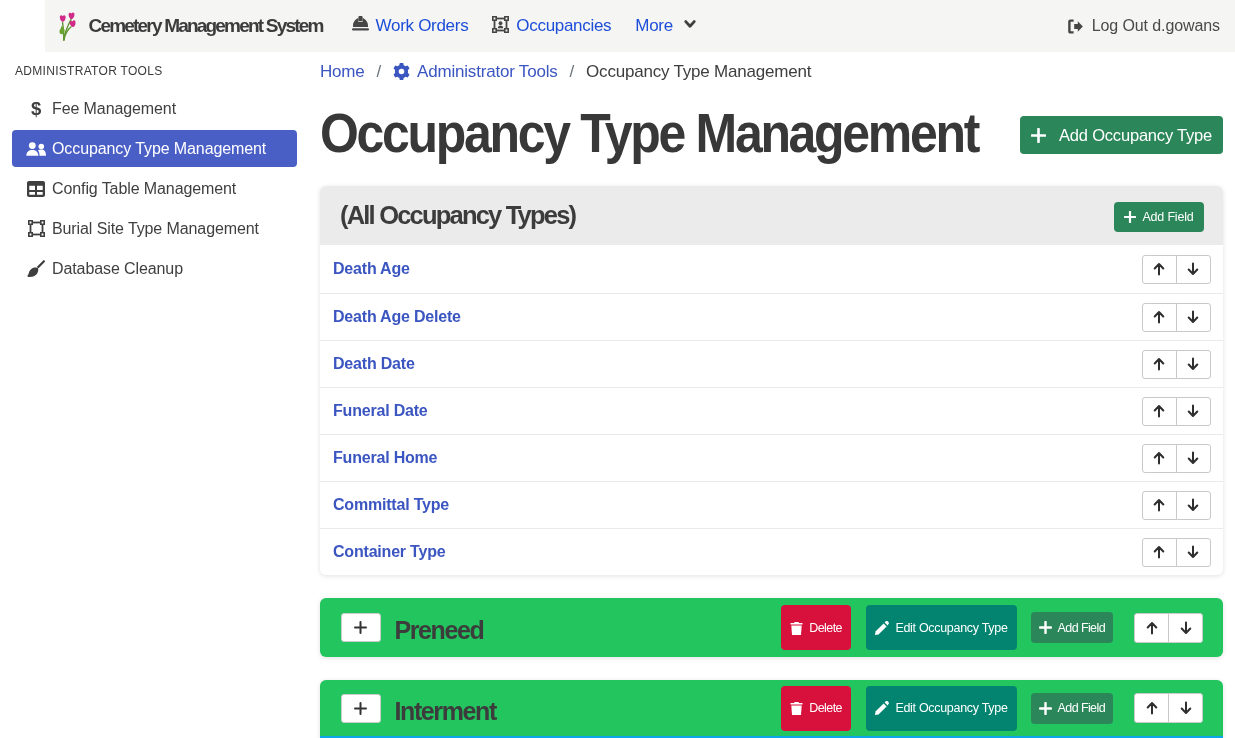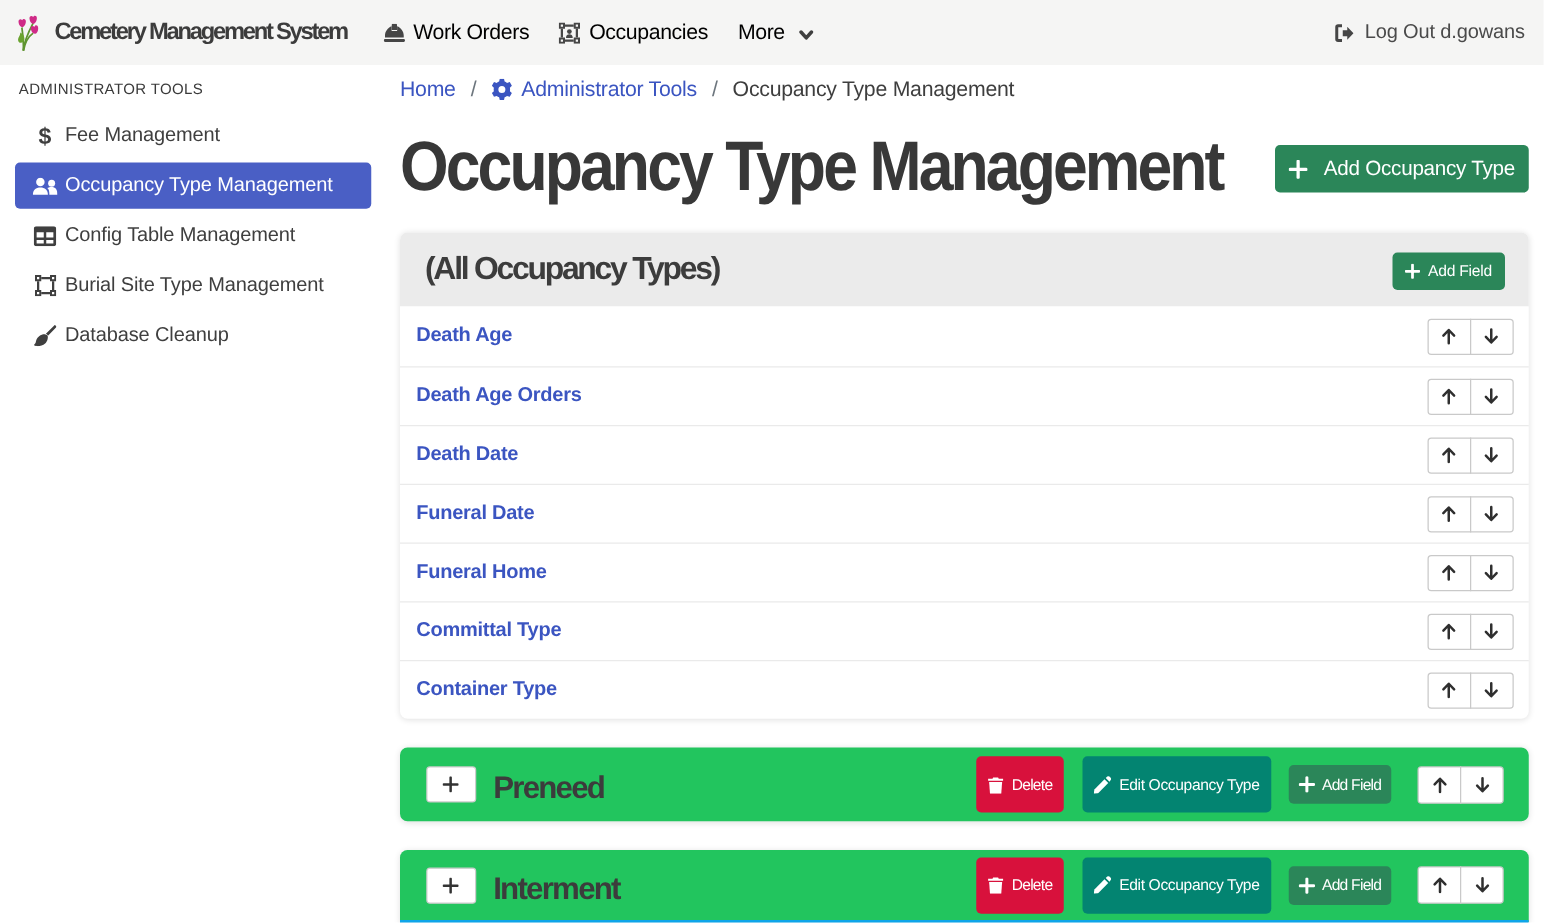--- a/index.html
+++ b/index.html
@@ -1,26 +1,26 @@
 <!DOCTYPE html>
 <html><head>
 <meta charset="utf-8">
 <style>
 * { box-sizing: border-box; margin: 0; padding: 0; }
 html,body { width:1235px; height:738px; overflow:hidden; }
 body { font-family:"Liberation Sans",sans-serif; background:#fff; color:#3d3d3d; }
 a { text-decoration:none; }
 
 
-.navbar { height:52px; background:#f5f5f4; display:flex; align-items:center; padding:0 15px 0 14px; }
+.navbar { height:52px; background:#f5f5f4; display:flex; align-items:center; padding:0 15px 0 14px;margin-left:45px; }
 .brand { display:flex; align-items:center; }
 .brand svg { display:block; }
 .brand-text { font-size:19px; font-weight:bold; color:#3c3c3c; margin-left:11.5px; letter-spacing:-1.8px; }
 .nav-links { display:flex; align-items:center; margin-left:29px; }
-.nav-item { display:flex; align-items:center; color:#000000; font-size:17px; margin-right:24px; letter-spacing:-0.3px; }
+.nav-item { display:flex; align-items:flex-start; color:#1d4ed8; font-size:17px; margin-right:24px; letter-spacing:-0.3px; }
 .nav-item svg { margin-right:7px; }
 .nav-right { margin-left:auto; display:flex; align-items:center; color:#4a4a4a; font-size:16px; letter-spacing:-0.1px; }
 .nav-right svg { margin-right:9px; }
 
 
 .wrap { display:flex; }
 aside { width:308px; flex:0 0 308px; padding-top:12px; }
 .side-title { margin:0 0 12px 15px; font-size:12px; letter-spacing:0.3px; color:#3a3a3a; }
 .side-item { display:flex; align-items:center; height:37px; margin:0 11px 3px 12px; border-radius:4px; color:#3f3f3f; font-size:16px; letter-spacing:-0.1px; }
 .side-item .sicon { width:26px; margin-left:11px; margin-right:3px; display:flex; justify-content:center; }
@@ -228,21 +228,21 @@
               </svg>
             </span>
             <span class="ud down">
               <svg width="14" height="14" viewBox="0 0 14 14">
                 <path d="M7 1.5 V11.5 M2.7 7.5 L7 12 L11.3 7.5" stroke="#2f2f2f" stroke-width="2" fill="none" stroke-linecap="round" stroke-linejoin="round"></path>
               </svg>
             </span>
           </span>
     </div>
     <div class="row-item">
-          <a href="#">Death Age Orders</a>
+          <a href="#">Death Age Delete</a>
       <span class="updown">
             <span class="ud up">
               <svg width="14" height="14" viewBox="0 0 14 14">
                 <path d="M7 12.5 V2.5 M2.7 6.5 L7 2 L11.3 6.5" stroke="#2f2f2f" stroke-width="2" fill="none" stroke-linecap="round" stroke-linejoin="round"></path>
               </svg>
             </span>
             <span class="ud down">
               <svg width="14" height="14" viewBox="0 0 14 14">
                 <path d="M7 1.5 V11.5 M2.7 7.5 L7 12 L11.3 7.5" stroke="#2f2f2f" stroke-width="2" fill="none" stroke-linecap="round" stroke-linejoin="round"></path>
               </svg>

